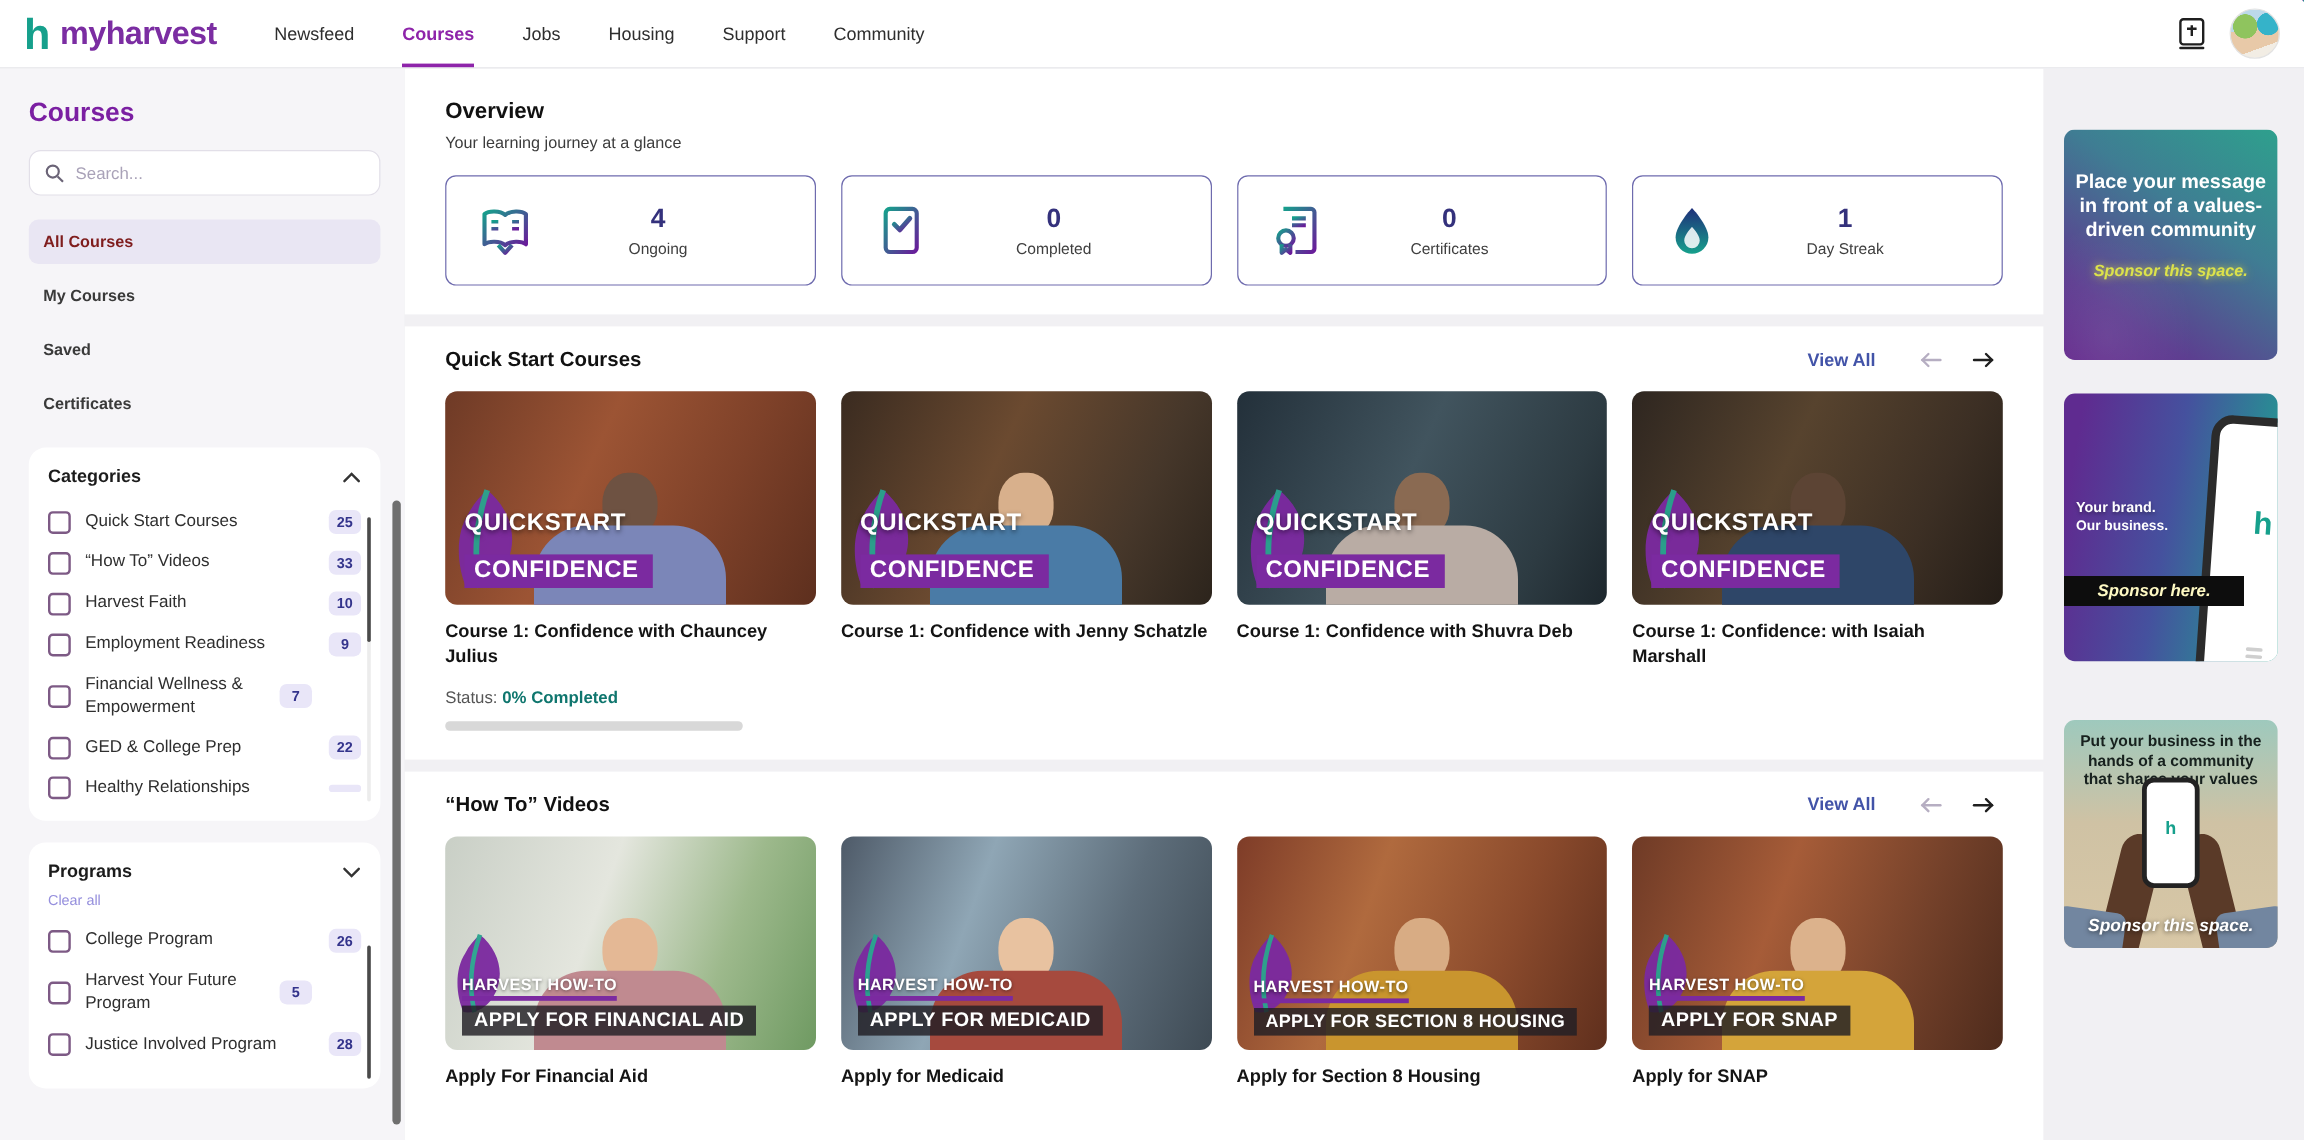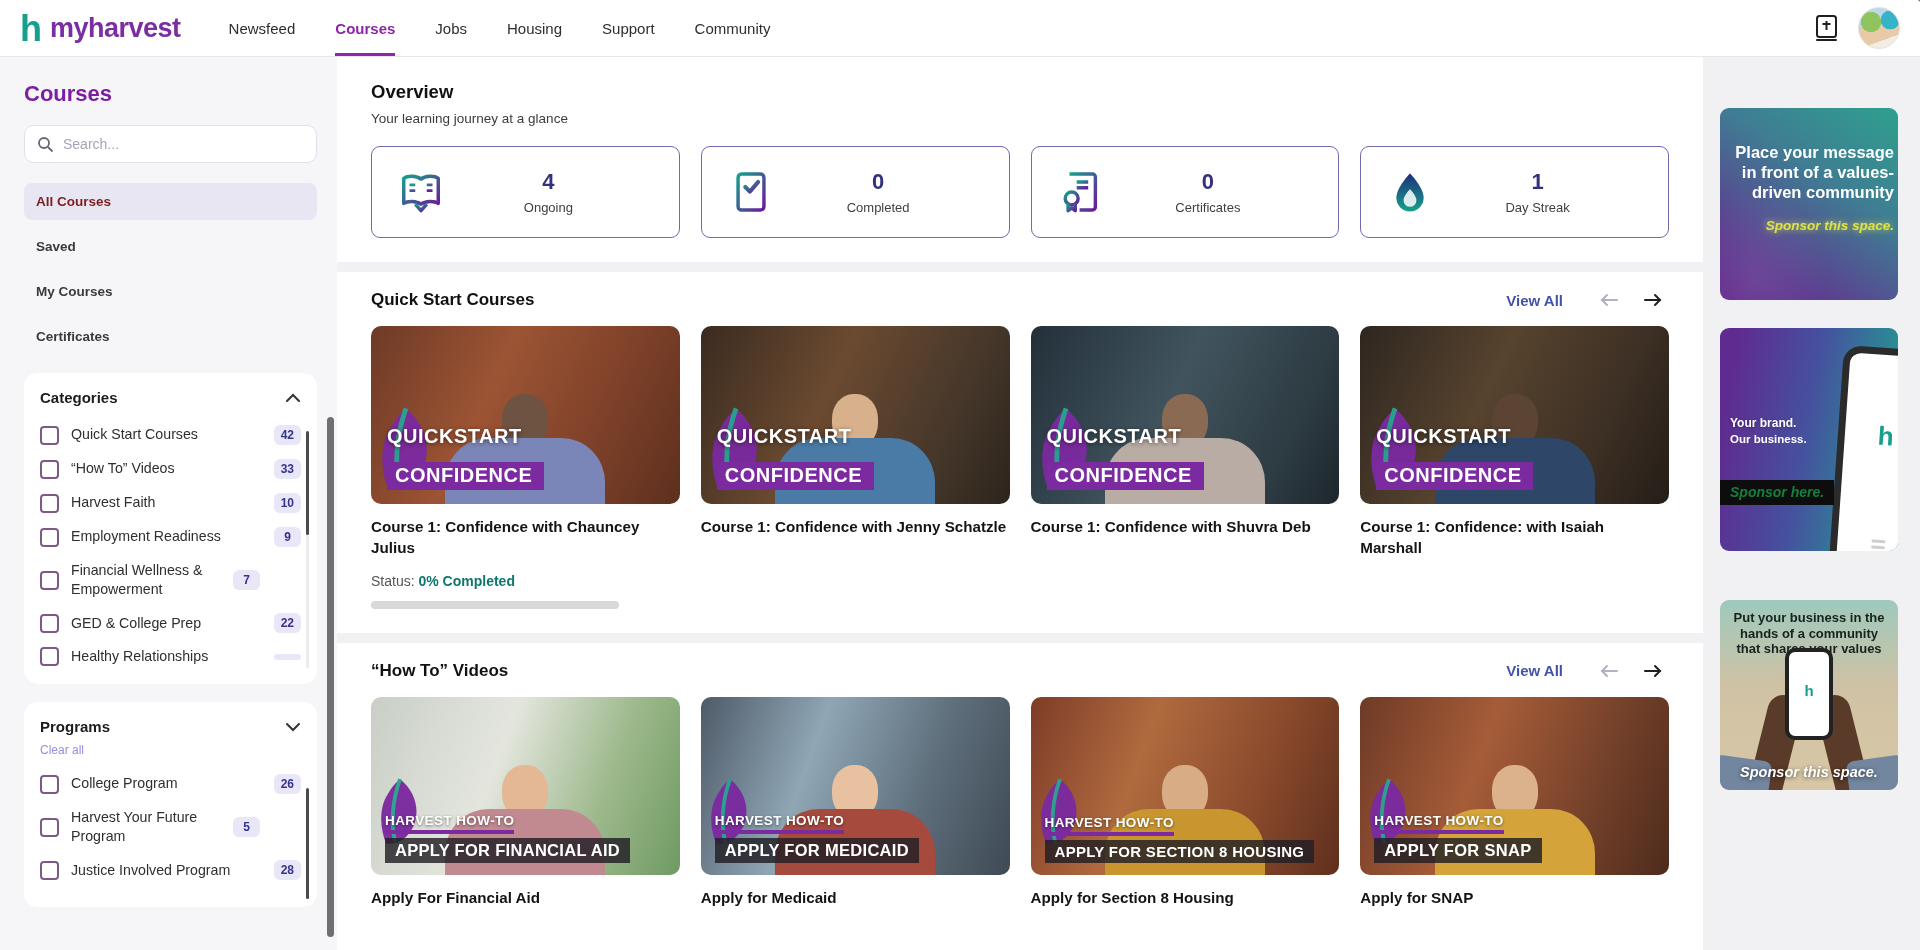--- a/index.html
+++ b/index.html
@@ -94,28 +94,28 @@
   .status-line b { color:#0f766e; font-weight:700; }
   .progress-track { margin-top:12px; width:248px; height:8px; border-radius:4px; background:#d8d8d8; overflow:hidden; }
   .progress-fill { height:100%; background:#3f3f9e; width:0; }
 
   
   .rail { flex:1; position:relative; }
   .ad { position:absolute; left:17px; width:178px; border-radius:9px; overflow:hidden; cursor:pointer; }
   .ad1 { top:51px; height:192px; background:
       radial-gradient(120px 160px at 20% 90%, rgba(255,255,255,.08), transparent 60%),
       linear-gradient(215deg,#2ea08d 0%,#3f7d93 38%,#5d3c90 78%,#652a8d 100%); 
-      padding:34px 4px 0; text-align:right; }
+      padding:34px 4px 0; text-align:center; }
   .ad1 .headline { color:#fff; font-size:16.5px; font-weight:800; line-height:1.22; }
   .ad1 .cta { margin-top:16px; font-size:13.5px; font-weight:800; font-style:italic; color:#dce24b; text-shadow:0 0 7px rgba(222,230,70,.9); }
   .ad2 { top:271px; height:223px; background:linear-gradient(100deg,#5f2b90 8%,#45519e 48%,#1fa390 96%); }
   .ad2 .txt { position:absolute; left:10px; top:88px; z-index:2; }
   .ad2 .line1 { color:#fff; font-size:12px; font-weight:800; text-shadow:0 1px 3px rgba(0,0,0,.35); }
   .ad2 .line2 { color:#fff; font-size:11.5px; font-weight:800; margin-top:3px; }
-  .ad2 .cta { position:absolute; left:0; top:152px; background:#0d0d0d; color:#15803d; font-size:14px; font-weight:800; font-style:italic; padding:4px 10px 5px; z-index:2; }
+  .ad2 .cta { position:absolute; left:0; top:152px; background:#0d0d0d; color:#fef9c3; font-size:14px; font-weight:800; font-style:italic; padding:4px 28px 5px; z-index:2; }
   .phone { position:absolute; right:-34px; top:20px; width:96px; height:230px; background:#fff; border:7px solid #2b2b2b; border-radius:18px; transform:rotate(4deg); }
   .phone .ph-logo { text-align:center; margin-top:66px; font-size:26px; font-weight:800; color:#16a08c; position:relative; }
   .phone .ph-bar { height:3px; background:#cfcfcf; border-radius:2px; margin:4px 18px 0; }
   .phone .ph-bars { position:absolute; bottom:22px; left:16px; right:16px; }
   .ad3 { top:543px; height:190px; background:linear-gradient(180deg,#9ec9bd 0%,#cfc2a4 45%,#d8c7a6 100%); }
   .ad3 .headline { color:#17211e; font-size:13px; font-weight:800; line-height:1.2; text-align:center; padding:10px 8px 0; }
   .arm { position:absolute; width:34px; height:110px; background:#5a3a28; border-radius:16px; }
   .arm.l { left:38px; bottom:-14px; transform:rotate(14deg); }
   .arm.r { right:38px; bottom:-14px; transform:rotate(-14deg); }
   .denim { position:absolute; bottom:-8px; width:58px; height:40px; background:#7286a0; border-radius:8px; }
@@ -185,39 +185,39 @@
         <svg width="17" height="17" viewBox="0 0 17 17" fill="none" stroke="#6b6477" stroke-width="1.8">
           <circle cx="7" cy="7" r="5"></circle>
             <line x1="11" y1="11" x2="15.5" y2="15.5"></line>
         </svg>
       </span>
       <input type="text" placeholder="Search..." style="">
     </div>
 
     <div class="side-nav">
       <div class="side-nav-item active">All Courses</div>
+      <div class="side-nav-item">My Courses</div>
       <div class="side-nav-item">Saved</div>
-      <div class="side-nav-item">My Courses</div>
       <div class="side-nav-item">Certificates</div>
     </div>
 
     <div class="side-card">
       <div class="side-card-head">
         <div class="side-card-title">Categories</div>
         <span class="chev">
           <svg width="16" height="10" viewBox="0 0 16 10" fill="none" stroke="#333" stroke-width="2" stroke-linecap="round">
               <polyline points="2,8 8,2 14,8"></polyline>
             </svg>
         </span>
       </div>
       <div class="cat-list">
         <div class="check-row">
           <span class="checkbox"></span>
           <span class="check-label">Quick Start Courses</span>
-          <span class="count-badge">42</span>
+          <span class="count-badge">25</span>
         </div>
         <div class="check-row">
           <span class="checkbox"></span>
           <span class="check-label">“How To” Videos</span>
           <span class="count-badge">33</span>
         </div>
         <div class="check-row">
           <span class="checkbox"></span>
           <span class="check-label">Harvest Faith</span>
           <span class="count-badge">10</span>

